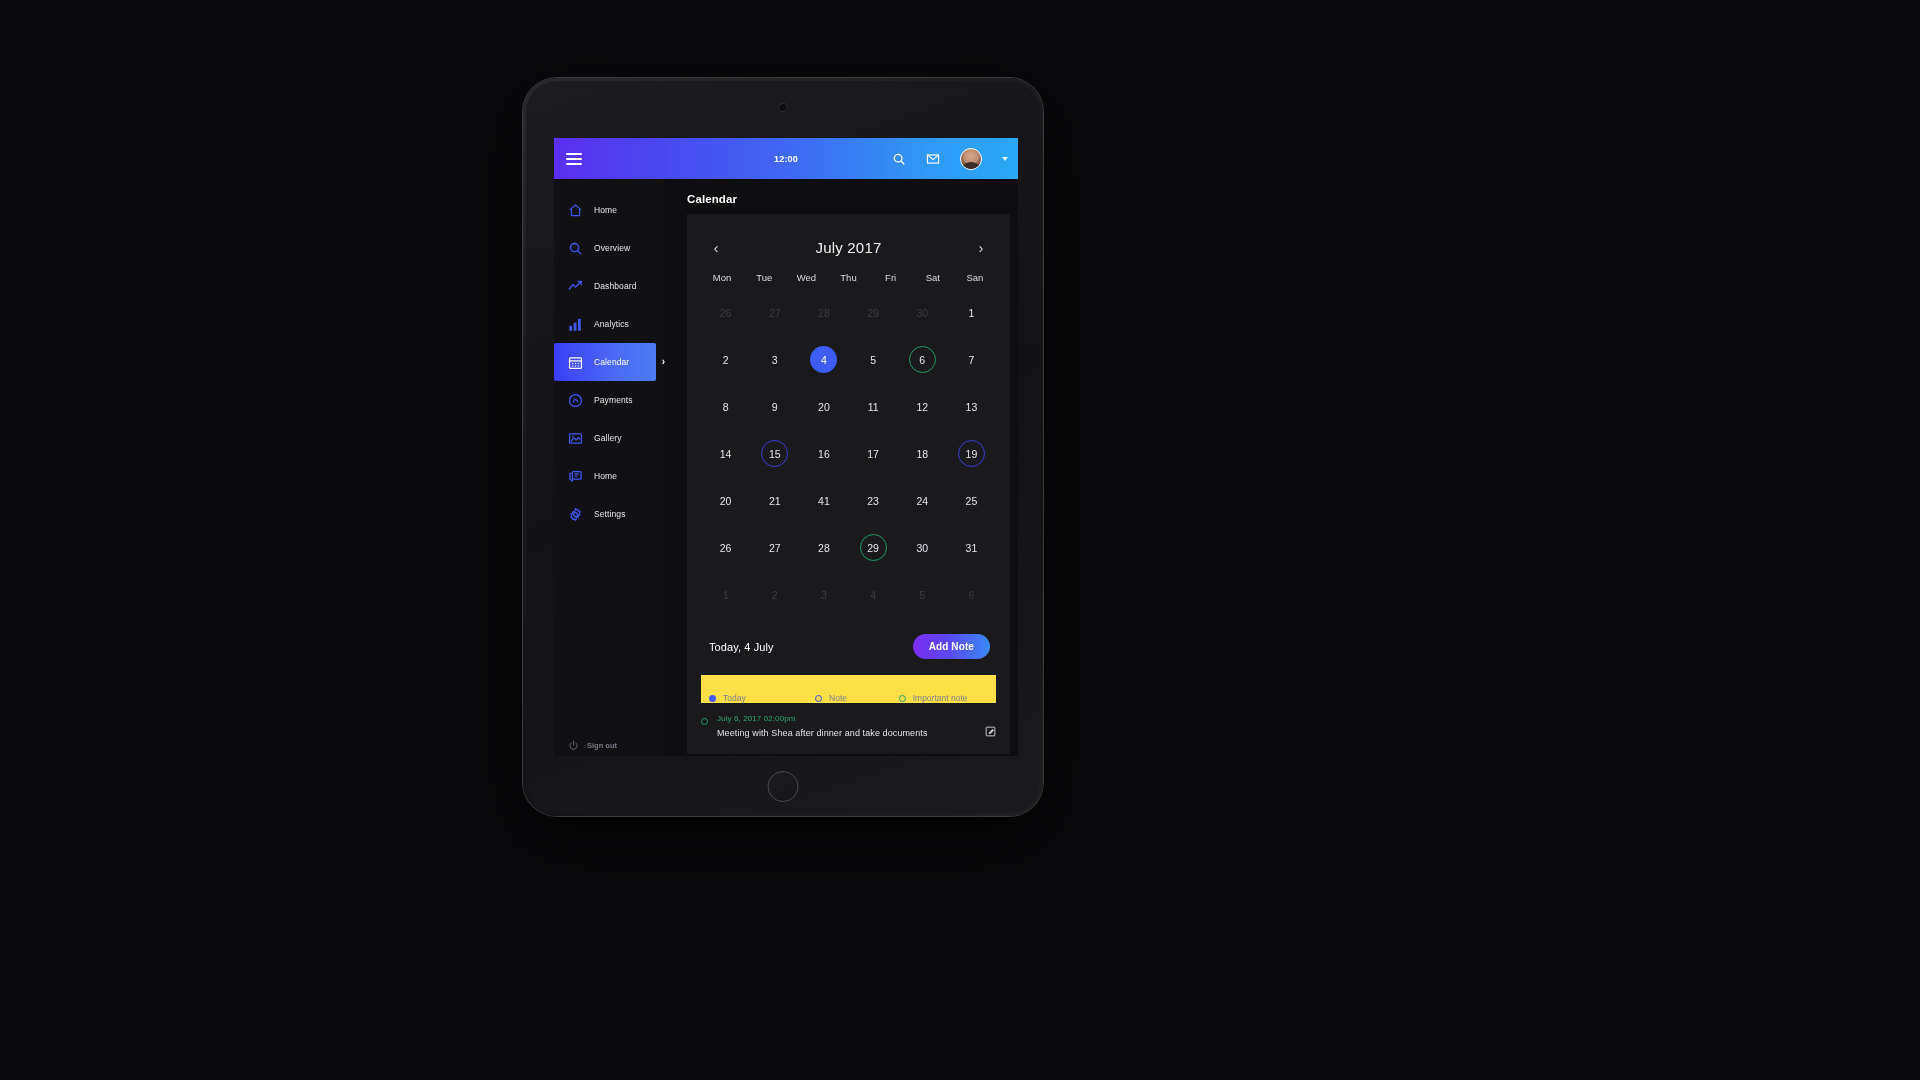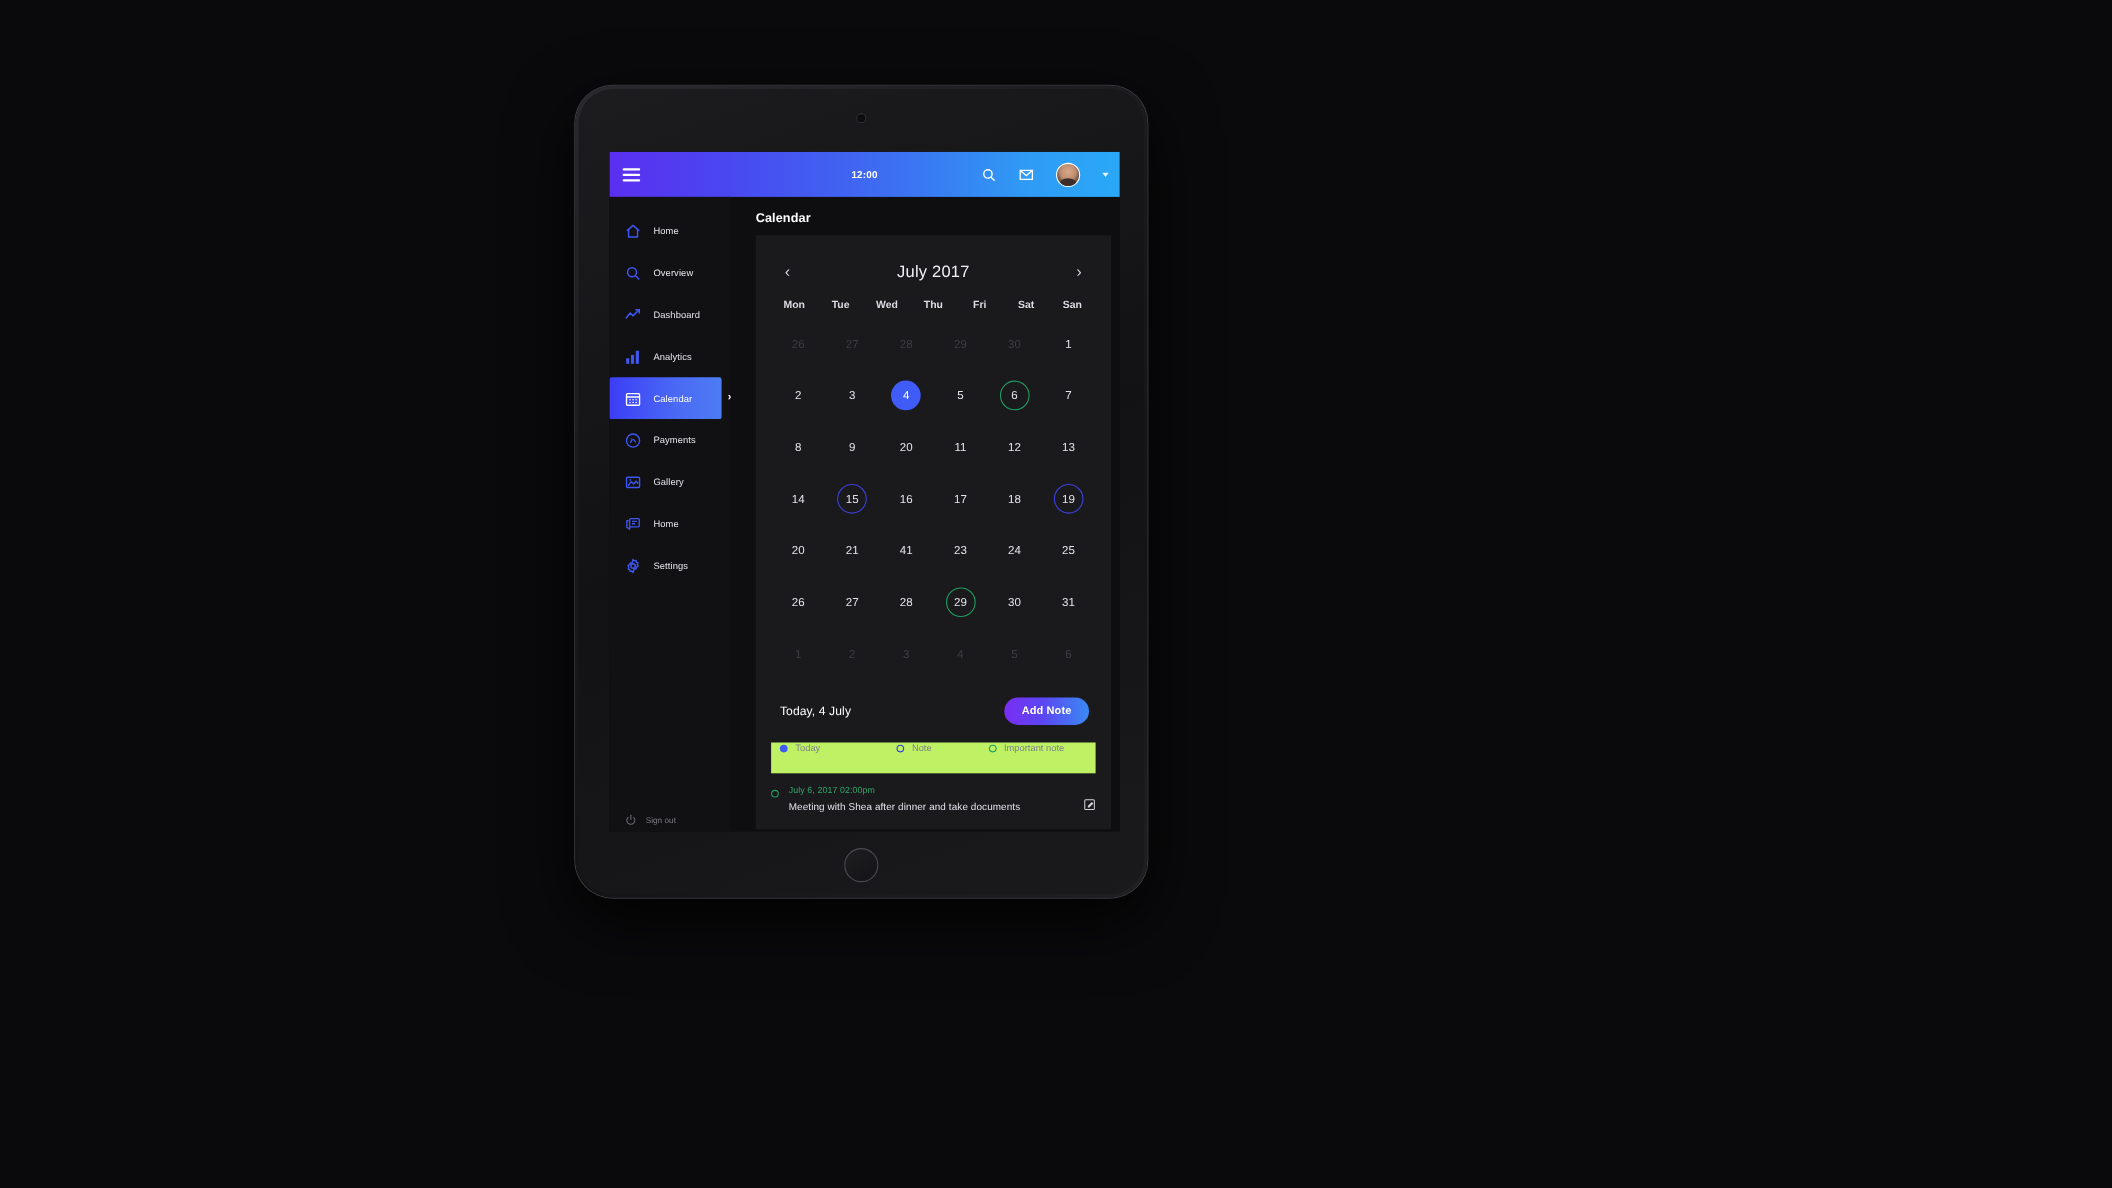--- a/index.html
+++ b/index.html
@@ -150,20 +150,21 @@
     right:-9px; top:50%; transform:translateY(-50%);
     color:#ffffff; font-size:10px; font-weight:bold;
     line-height:1;
   }
 
   #signout {
     position:absolute;
     left:14px; bottom:16px;
     display:flex; align-items:center; gap:8px;
     cursor:pointer;
+    font-weight:bold;
   }
   #signout .so-icon { width:11px; height:11px; color:#6c6c78; }
   #signout .so-icon svg { width:100%; height:100%; display:block; }
   #signout-label { font-size:7.5px; color:#7b7b86; }
 
   
   #main { flex:1; position:relative; padding:0 8px 0 0; }
   #page-title {
     margin:14px 0 9px 23px;
     font-size:11.5px; font-weight:bold; color:#ffffff;
@@ -193,21 +194,21 @@
     font-weight:400; letter-spacing:.2px;
   }
 
   
   #weekdays {
     display:grid; grid-template-columns:repeat(7,1fr);
     padding:16px 14px 0 14px;
   }
   .wd {
     text-align:center;
-    font-size:9.5px; color:#dcdce4; font-weight:700;
+    font-size:9.5px; color:#dcdce4; font-weight:400;
   }
 
   
   #days {
     display:grid;
     grid-template-columns:repeat(6,1fr);
     grid-auto-rows:47px;
     padding:6px 14px 0 14px;
   }
   .day {
@@ -244,23 +245,23 @@
     background:linear-gradient(90deg,#7a2ef2 0%,#5b46f3 45%,#3a8af4 100%);
     color:#fff; font-size:10px; font-weight:bold;
     border:none; border-radius:14px;
     padding:7px 16px;
     cursor:pointer;
     letter-spacing:.1px;
   }
 
   
   #legend {
-    display:flex; align-items:flex-start;
+    display:flex; align-items:flex-end;
     margin:16px 14px 0 14px;
-    background:#bef264;
+    background:#fde047;
     height:28px;
     padding:0 8px;
   }
   .lg { display:flex; align-items:center; gap:7px; }
   .lg:nth-child(1){ width:38%; }
   .lg:nth-child(2){ width:30%; }
   .lg-dot { width:7px; height:7px; border-radius:50%; flex-shrink:0; }
   .lg-dot.fill { background:#3f5cf6; }
   .lg-dot.ring-blue { border:1.3px solid #3b3fd8; }
   .lg-dot.ring-green { border:1.3px solid #1f9d62; }

